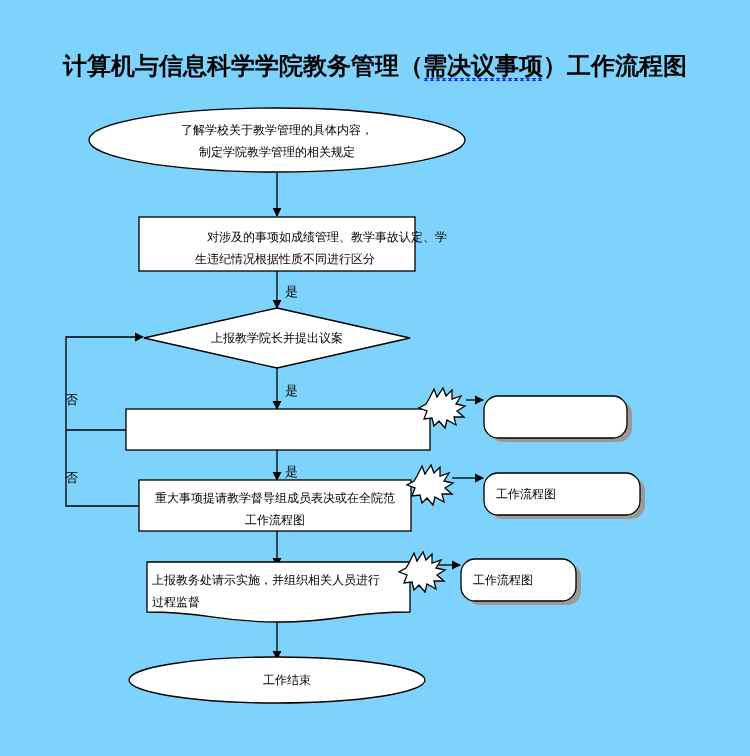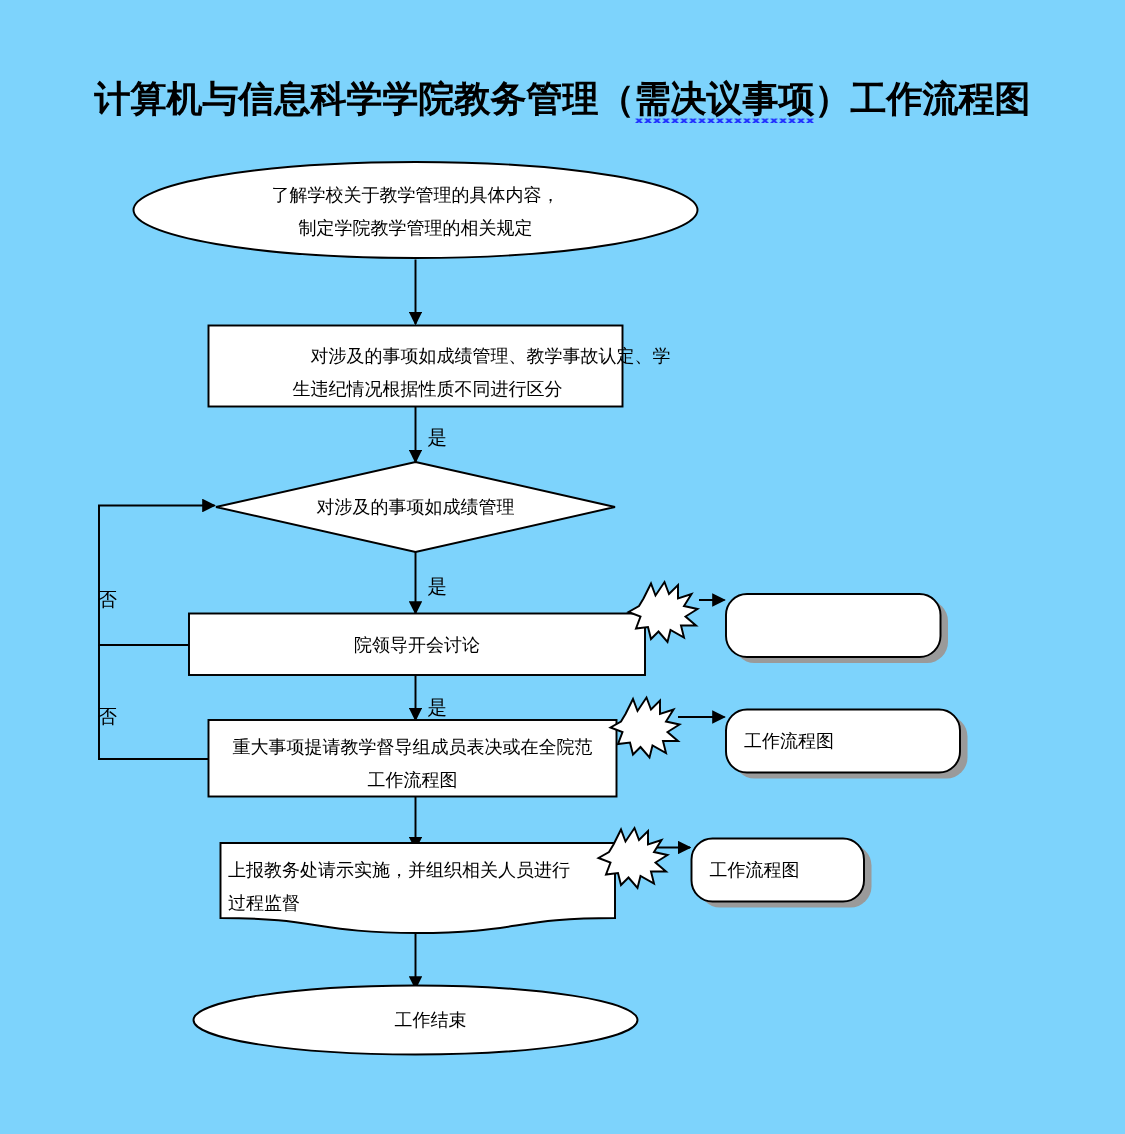--- a/index.html
+++ b/index.html
@@ -157,23 +157,22 @@
                      427,584 425,592 419,585 414,590 412,582 404,583 407,575
                      399,572 406,568" fill="#ffffff" stroke="#000000" stroke-width="1.3" stroke-linejoin="miter"></polygon>
   </svg>
 
   <div class="node-label center" style="left:90px; top:119px; width:374px;">了解学校关于教学管理的具体内容，
 制定学院教学管理的相关规定</div>
 
   <div class="node-label left" style="left:150px; top:226px; width:258px; text-indent:12px;margin-left:45px;">对涉及的事项如成绩管理、教学事故认定、学
 生违纪情况根据性质不同进行区分</div>
 
-  <div class="node-label center" style="left:150px; top:327px; width:254px;">对涉及的事项如成绩管理</div>
+  <div class="node-label center" style="left:150px; top:327px; width:254px;">上报教学院长并提出议案</div>
 
-  <div class="node-label center" style="left:130px; top:419px; width:296px;">院领导开会讨论</div>
 
   <div class="node-label center" style="left:145px; top:487px; width:260px;">重大事项提请教学督导组成员表决或在全院范
 工作流程图</div>
 
   <div class="node-label left" style="left:152px; top:569px; width:254px;">上报教务处请示实施，并组织相关人员进行
 过程监督</div>
 
   <div class="node-label center" style="left:160px; top:669px; width:254px;">工作结束</div>
 
 

